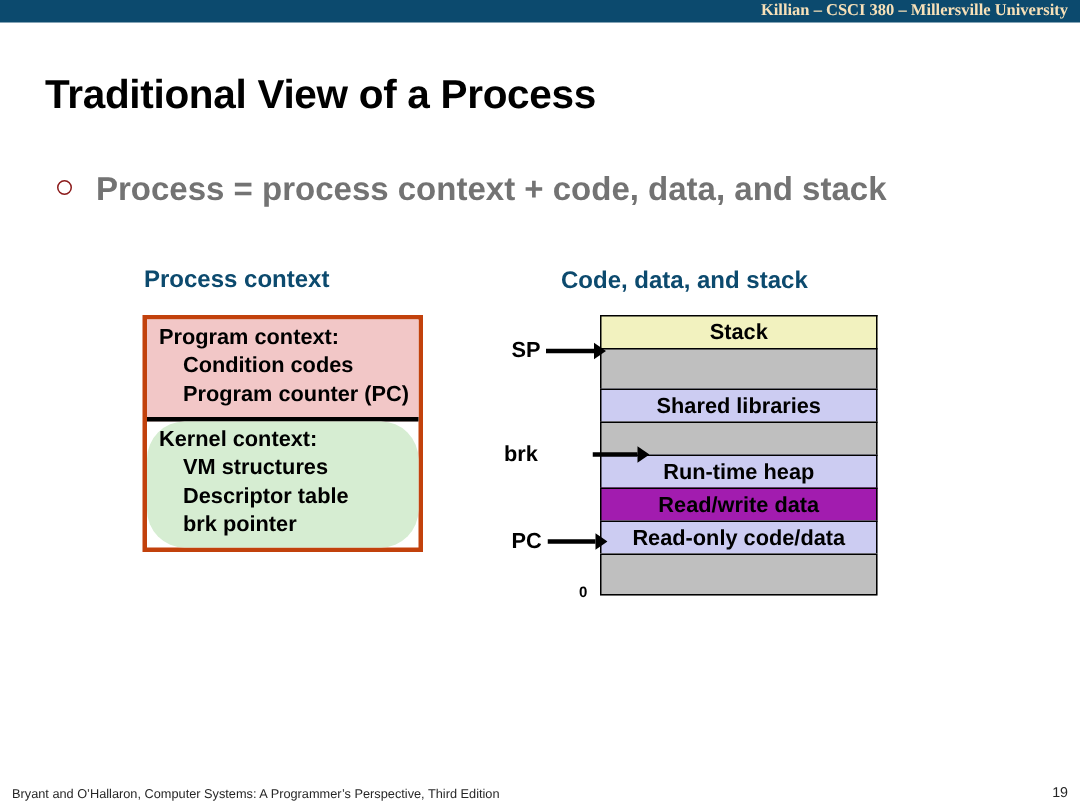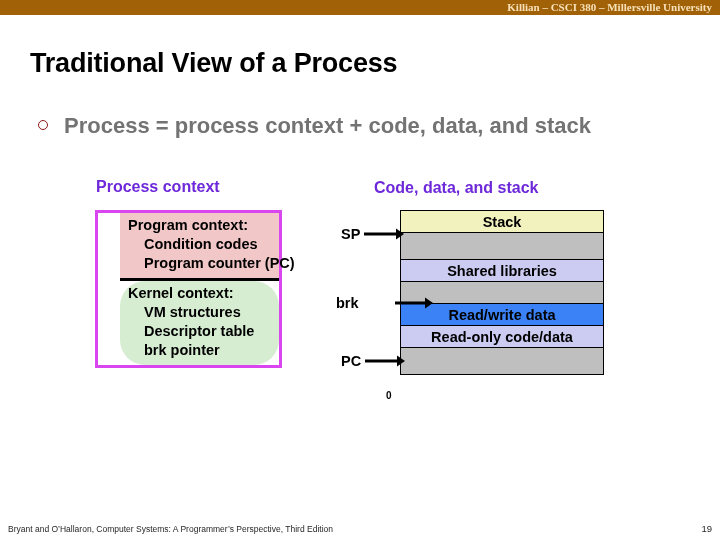--- a/index.html
+++ b/index.html
@@ -15,21 +15,21 @@
     position: relative;
   }
 
   
   #top-banner {
     position: absolute;
     left: 0;
     top: 0;
     width: 720px;
     height: 15px;
-    background: #a16207;
+    background: #0c4a6e;
   }
   #banner-text {
     position: absolute;
     right: 8px;
     top: 0px;
     font-family: "Liberation Serif", serif;
     font-weight: bold;
     font-size: 11px;
     line-height: 15px;
     color: #f7e0b8;
@@ -73,35 +73,34 @@
     font-weight: bold;
     color: #737373;
     white-space: nowrap;
   }
 
   
   .col-heading {
     position: absolute;
     font-size: 16px;
     font-weight: bold;
-    color: #6d28d9;
+    color: #0c4a6e;
     white-space: nowrap;
   }
   #heading-process-context { left: 96px; top: 178px; }
   #heading-code-data-stack { left: 374px; top: 179px; }
 
   
   #context-box {
     position: absolute;
     left: 95px;
     top: 210px;
     width: 187px;
-    border: 3px solid #d946ef;
+    border: 3px solid #c2410c;
     box-sizing: border-box;
-    padding-left: 22px;
   }
   .ctx-section {
     box-sizing: border-box;
     padding: 3px 0 5px 0;
   }
   #program-context-section {
     background: #f2c7c7;
     border-bottom: 3px solid #000000;
   }
   #kernel-context-section {
@@ -118,21 +117,21 @@
   }
   .ctx-line.indent {
     padding-left: 24px;
   }
 
   
   #memory-map {
     position: absolute;
     left: 400px;
     top: 210px;
-    width: 204px;
+    width: 185px;
   }
   .mem-block {
     box-sizing: border-box;
     border: 1.5px solid #000000;
     border-bottom: none;
     height: 22px;
     display: flex;
     align-items: center;
     justify-content: center;
     font-size: 14.5px;
@@ -141,21 +140,21 @@
     white-space: nowrap;
     position: relative;
   }
   .mem-block:last-child {
     border-bottom: 1.5px solid #000000;
   }
   .mem-stack      { background: #f2f2bf; }
   .mem-gap        { background: #bfbfbf; }
   .mem-lib        { background: #ccccf2; }
   .mem-heap       { background: #ccccf2; }
-  .mem-rwdata     { background: #3b82f6; }
+  .mem-rwdata     { background: #a21caf; }
   .mem-rodata     { background: #ccccf2; }
   .mem-bottom     { background: #bfbfbf; height: 28px; }
   .mem-gap-tall   { height: 27px; }
   .mem-gap-short  { height: 22px; }
 
   
   .ptr {
     position: absolute;
     display: flex;
     align-items: center;
@@ -232,20 +231,21 @@
     <div class="ctx-line indent">brk pointer</div>
   </div>
 
 </div>
 
 <div id="memory-map">
   <div class="mem-block mem-stack">Stack</div>
   <div class="mem-block mem-gap mem-gap-tall"></div>
   <div class="mem-block mem-lib">Shared libraries</div>
   <div class="mem-block mem-gap mem-gap-short"></div>
+  <div class="mem-block mem-heap">Run-time heap</div>
   <div class="mem-block mem-rwdata">Read/write data</div>
   <div class="mem-block mem-rodata">Read-only code/data</div>
   <div class="mem-block mem-bottom"></div>
 </div>
 
 <div class="ptr" id="ptr-sp">
   <span class="ptr-label">SP</span>
   <svg class="ptr-arrow" width="40" height="14" viewBox="0 0 40 14">
     <line x1="0" y1="7" x2="32" y2="7" stroke="#000" stroke-width="3"></line>
     <polygon points="32,1.5 40,7 32,12.5" fill="#000"></polygon>

